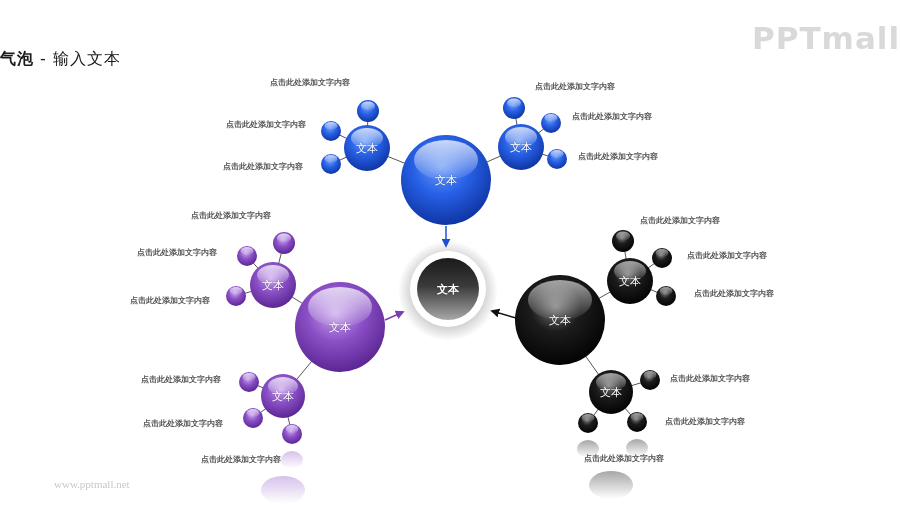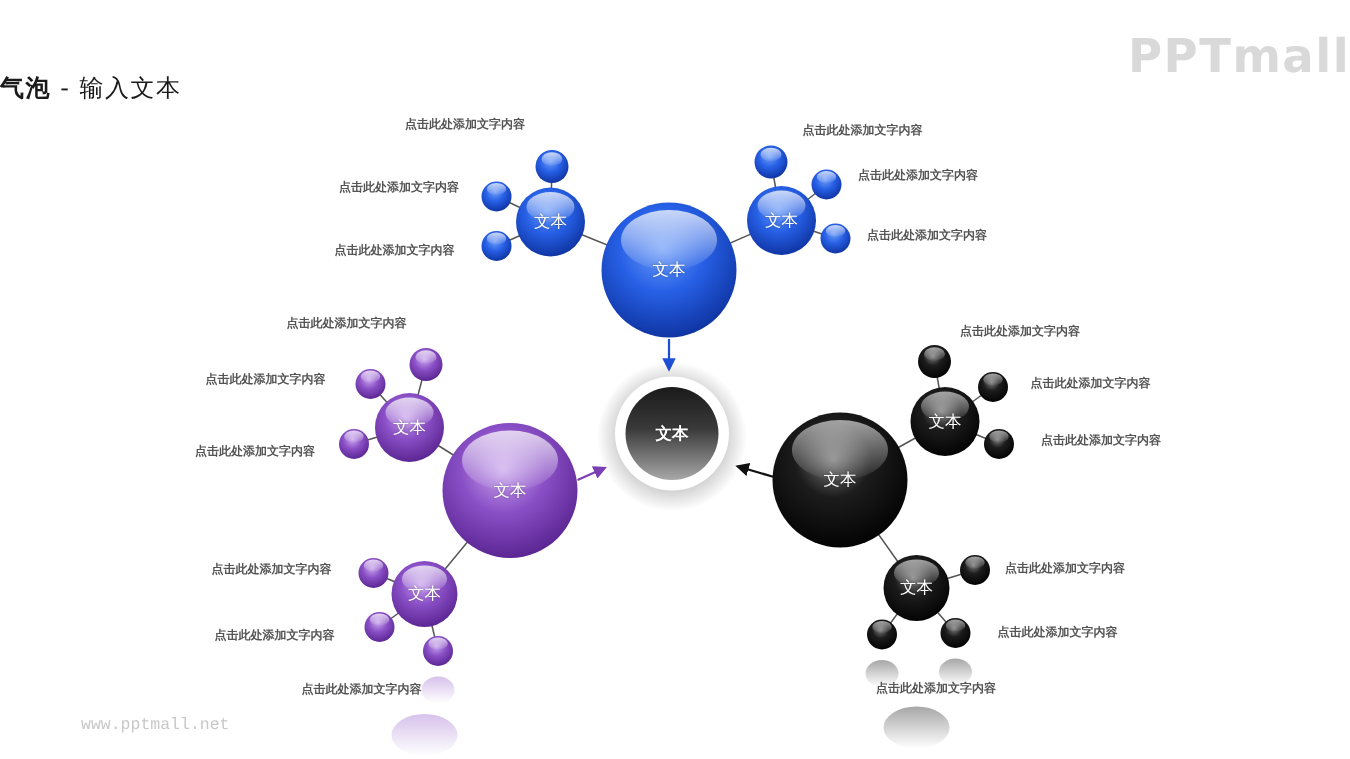--- a/index.html
+++ b/index.html
@@ -11,21 +11,21 @@
       font-size: 16px; color: #1a1a1a; letter-spacing: 1px; margin-top: 27px;
     }
     .title .bold { font-weight: bold; }
     .logo {
       position: absolute; left: 752px; top: 20px; width: 120px; height: 40px;
       font-family: "DejaVu Sans", sans-serif; font-size: 31px; color: #d9d9d9;
       font-weight: bold; letter-spacing: 1px;
     }
     .footer {
       position: absolute; left: 54px; top: 478px; font-size: 11px; color: #c8c8c8;
-      font-family: Liberation Mono, monospace;
+      font-family: Liberation Serif, serif;
     }
 
     svg.diagram { position: absolute; left: 0; top: 0; width: 900px; height: 506px; }
 
     .label {
       position: absolute; font-size: 8px; color: #555555; white-space: nowrap;
       font-family: "DejaVu Sans", sans-serif; letter-spacing: 0px; font-weight: bold;
     }
     .node-text {
       position: absolute; color: #ffffff; font-size: 11px; text-align: left;

